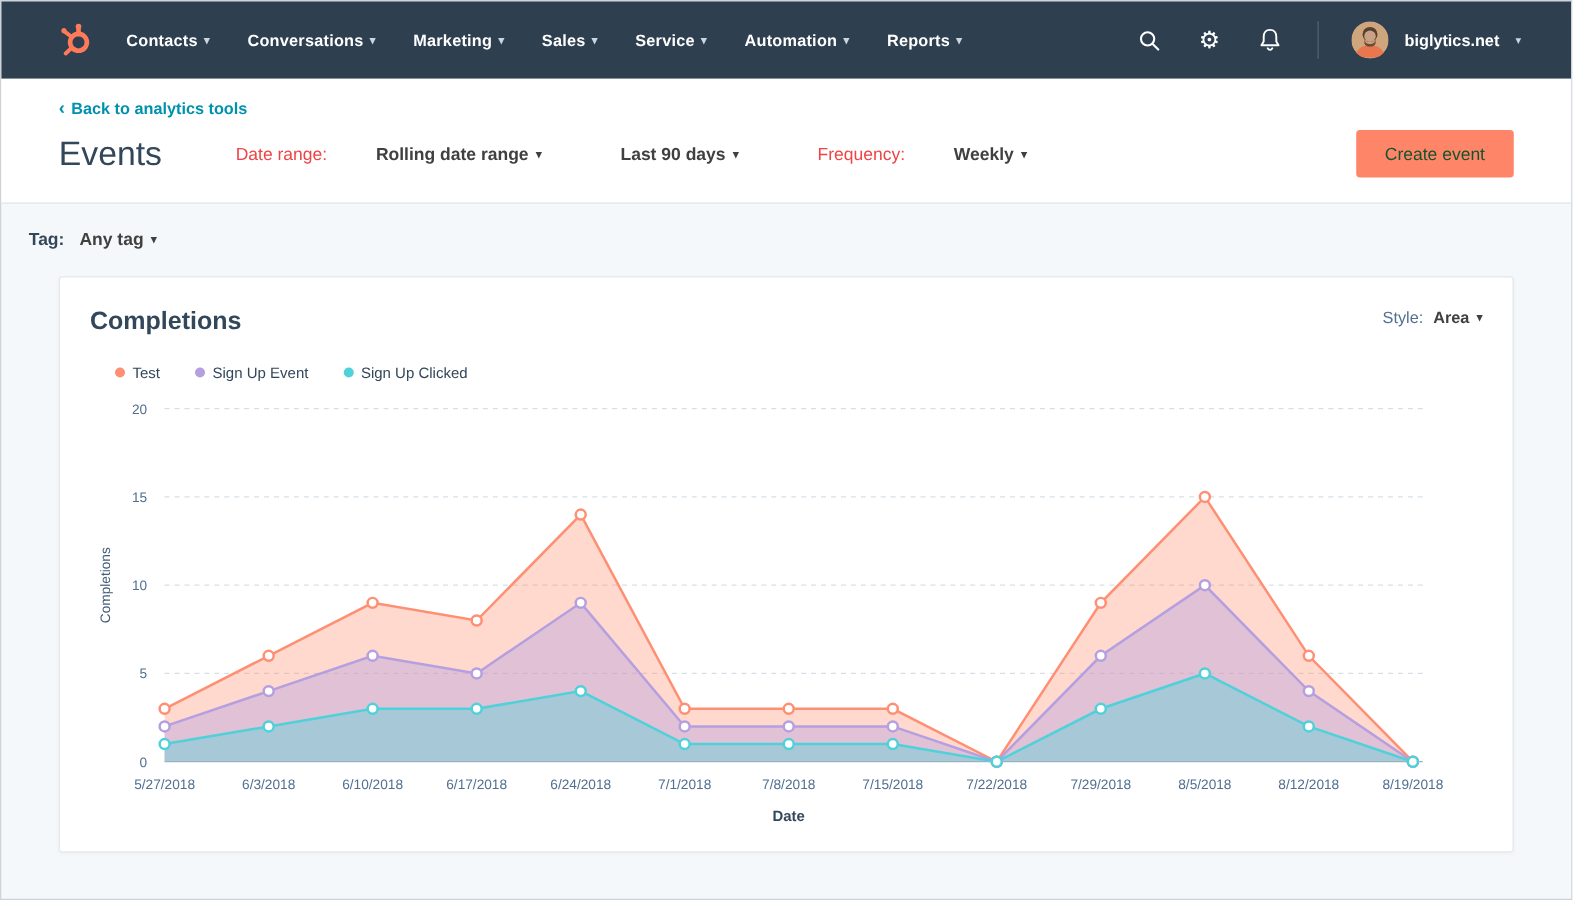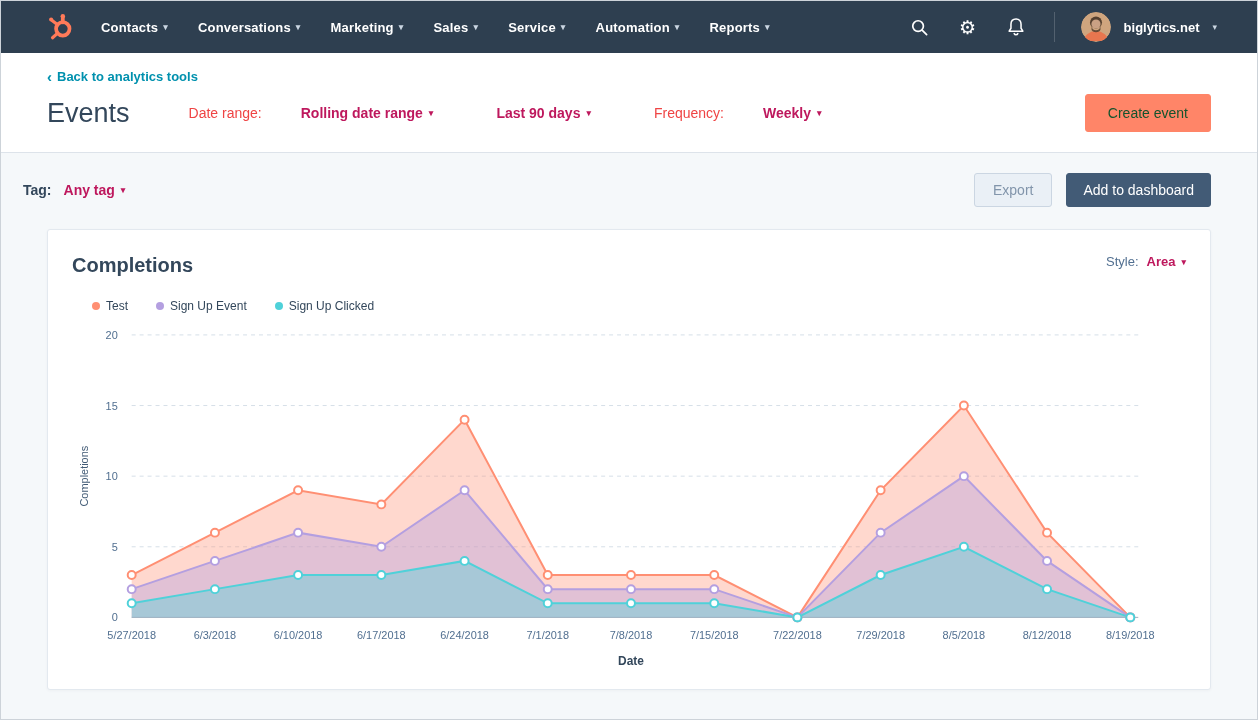--- a/index.html
+++ b/index.html
@@ -7,21 +7,21 @@
   body {
     font-family: "Liberation Sans", sans-serif;
     background: #f5f8fa;
     color: #33475b;
     overflow: hidden;
   }
   .frame { width: 1258px; height: 720px; border: 1px solid #cdd3d9; overflow: hidden; background:#f5f8fa; }
 
   
   .topnav {
-    height: 52px; background: #2e3f50;
+    height: 62px; background: #2e3f50;
     display: flex; align-items: center;
     padding: 0 40px 0 44px;
   }
   .logo { width: 30px; height: 30px; margin-right: 26px; display:flex; align-items:center; justify-content:center; cursor:pointer; flex:0 0 auto; }
   .nav-items { display: flex; align-items: center; gap: 30px; }
   .nav-item { display: flex; align-items: center; color: #fff; font-size: 13px; font-weight: bold; letter-spacing: .2px; cursor: pointer; white-space: nowrap; }
   .nav-item .caret { margin-left: 5px; font-size: 9px; color: #cbd6e2; }
   .nav-right { margin-left: auto; display: flex; align-items: center; gap: 24px; }
   .icon-btn { background: none; border: none; cursor: pointer; display: flex; align-items: center; justify-content:center; width: 24px; height: 24px; }
   .gear-glyph { color:#fff; font-size: 19px; line-height: 1; }
@@ -31,21 +31,21 @@
   .account-name { color: #fff; font-size: 13px; font-weight: bold; }
   .account .caret { color: #cbd6e2; font-size: 9px; }
 
   
   .page-header { background: #fff; padding: 15px 46px 20px 46px; border-bottom: 1px solid #dde3ea; }
   .back-link { display: inline-flex; align-items: center; gap: 5px; color: #0091ae; font-size: 13px; font-weight: bold; text-decoration: none; cursor: pointer; }
   .back-chevron { font-size: 15px; line-height: 1; }
   .header-row { display: flex; align-items: center; margin-top: 8px; gap: 29px; }
   .page-title { font-size: 27px; font-weight: 400; color: #33475b; margin-right: 30px; }
   .ctl-label { font-size: 14px; color: #ef4444; margin-right: 10px; }
-  .dropdown { display: inline-flex; align-items: center; gap: 6px; color: #be185d; font-size: 14px; font-weight: bold; cursor: pointer; white-space: nowrap; }
+  .dropdown { display: inline-flex; align-items: center; gap: 6px; color: #404040; font-size: 14px; font-weight: bold; cursor: pointer; white-space: nowrap; }
   .dropdown .caret { font-size: 9px; }
   .sp-lg { margin-right: 34px; }
   .btn { font-family: "Liberation Sans", sans-serif; border-radius: 3px; cursor: pointer; font-size: 14px; }
   .btn-primary { background: #ff8568; border: 1px solid #ff8568; color: #14532d; padding: 10px 22px; margin-left: auto; }
 
   
   .toolbar-row { display: flex; align-items: center; padding: 20px 46px 4px 22px; }
   .tag-label { font-size: 14px; color: #33475b; font-weight: bold; margin-right: 12px; }
   .toolbar-buttons { margin-left: auto; display: flex; gap: 14px; }
   .btn-secondary { background: #eaf0f6; border: 1px solid #cbd6e2; color: #8295ab; padding: 8px 18px; }
@@ -176,24 +176,20 @@
       <button class="btn btn-primary">Create event</button>
     </div>
   </header>
 
   <div class="toolbar-row">
     <span class="tag-label">Tag:</span>
     <span class="dropdown">
       <span>Any tag</span>
       <span class="caret">▾</span>
     </span>
-    <div class="toolbar-buttons">
-      <button class="btn btn-secondary">Export</button>
-      <button class="btn btn-dark">Add to dashboard</button>
-    </div>
   </div>
 
   <section class="card">
     <div class="card-head">
       <h2 class="card-title">Completions</h2>
       <div class="style-ctl">
         <span class="style-label">Style:</span>
         <span class="dropdown">
           <span>Area</span>
           <span class="caret">▾</span>

